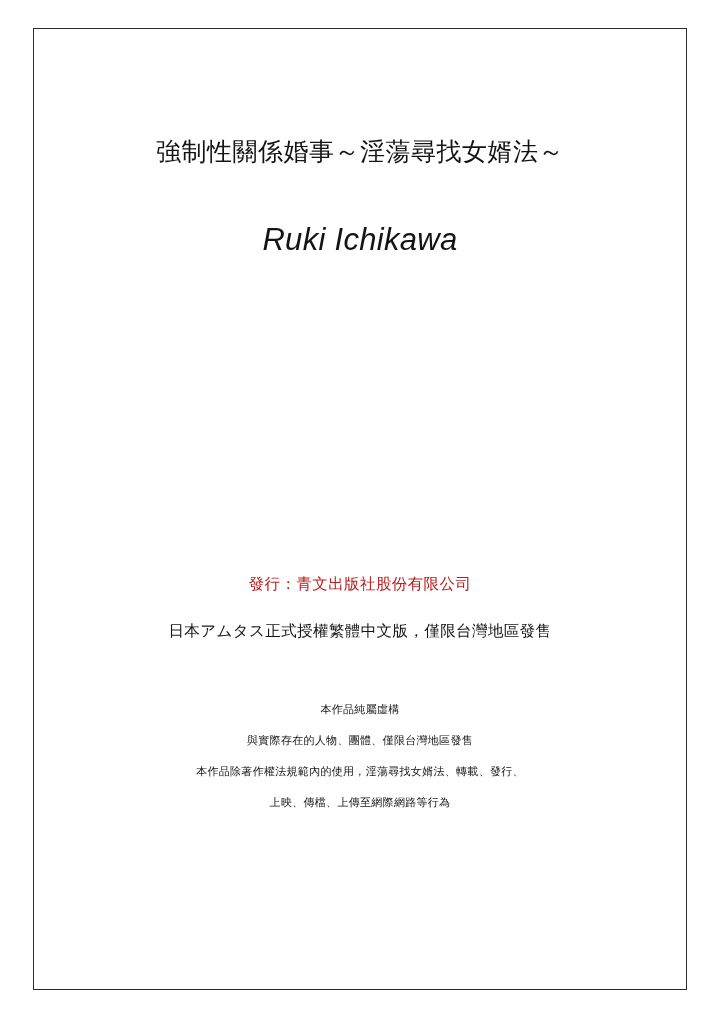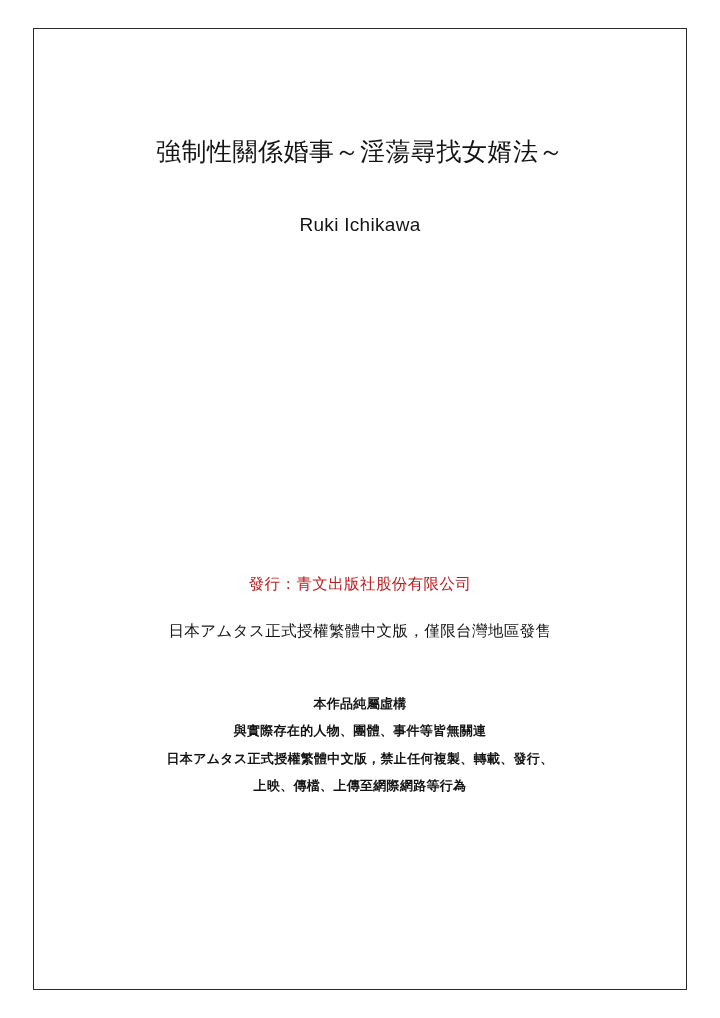--- a/index.html
+++ b/index.html
@@ -42,26 +42,27 @@
   .title {
     margin: 0;
     padding-top: 106px;
     font-size: 25px;
     font-weight: normal;
     letter-spacing: 0.5px;
     color: #141414;
     line-height: 1.4;
   }
   .author {
-    margin: 4px;
+    margin: 12px;
     padding-top: 41px;
-    font-size: 19px;
+    font-size: 31px;
     font-weight: normal;
     color: #141414;
     letter-spacing: 0.3px;
+    font-style: italic;
   }
   .publisher-block {
     position: absolute;
     left: 0;
     top: 546px;
     width: 100%;
   }
   .publisher {
     margin: 0;
     font-size: 15.5px;
@@ -75,44 +76,43 @@
     color: #141414;
     letter-spacing: 0.4px;
   }
   .disclaimer-block {
     position: absolute;
     left: 0;
     top: 662px;
     width: 100%;
   }
   .disclaimer-line {
-    margin: 0;
-    font-size: 13px;
+    margin: 8px;
+    font-size: 11px;
     line-height: 2.1;
     color: #141414;
     letter-spacing: 0.3px;
-    font-weight: bold;
   }
 </style>
 </head>
 <body>
 
 <div class="page">
   <div class="page-frame"></div>
   <div class="content">
 
     <h1 class="title">強制性關係婚事～淫蕩尋找女婿法～</h1>
     <p class="author">Ruki Ichikawa</p>
 
     <div class="publisher-block">
       <p class="publisher">發行：青文出版社股份有限公司</p>
       <p class="license">日本アムタス正式授權繁體中文版，僅限台灣地區發售</p>
     </div>
 
     <div class="disclaimer-block">
       <p class="disclaimer-line">本作品純屬虛構</p>
-      <p class="disclaimer-line">與實際存在的人物、團體、事件等皆無關連</p>
-      <p class="disclaimer-line">日本アムタス正式授權繁體中文版，禁止任何複製、轉載、發行、</p>
+      <p class="disclaimer-line">與實際存在的人物、團體、僅限台灣地區發售</p>
+      <p class="disclaimer-line">本作品除著作權法規範內的使用，淫蕩尋找女婿法、轉載、發行、</p>
       <p class="disclaimer-line">上映、傳檔、上傳至網際網路等行為</p>
     </div>
 
   </div>
 </div>
 
 </body></html>

